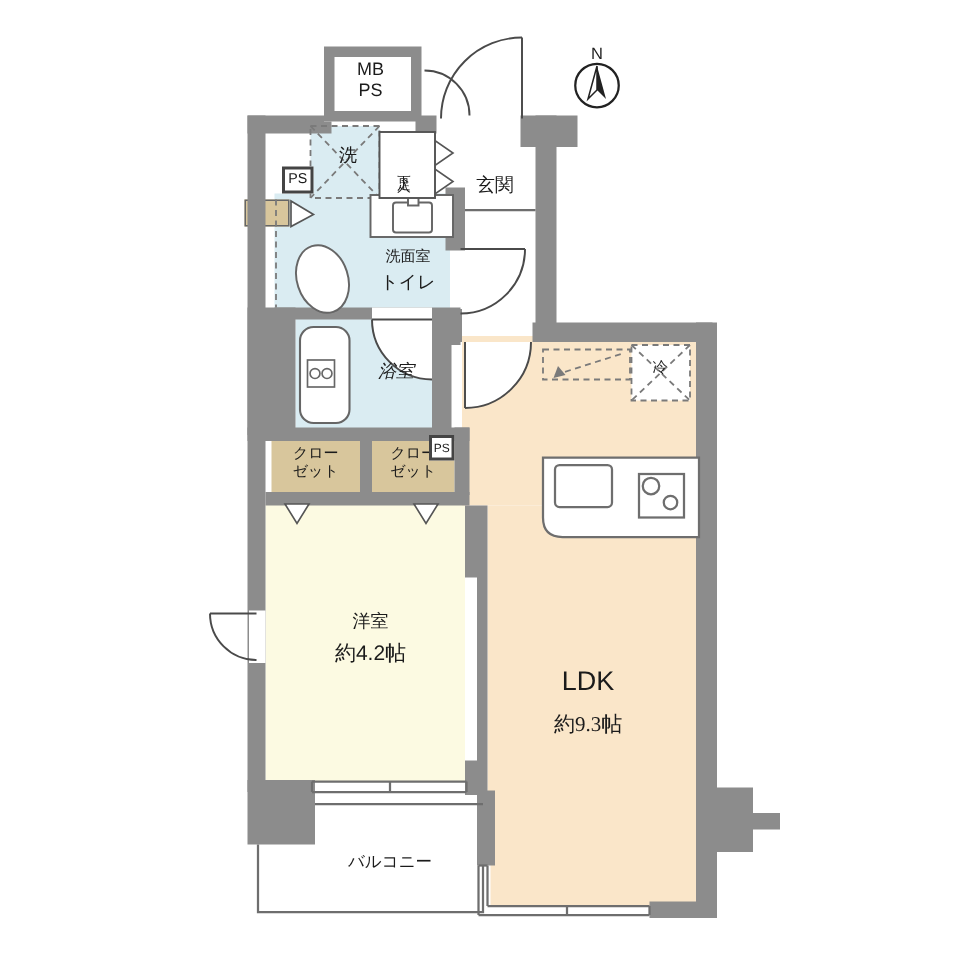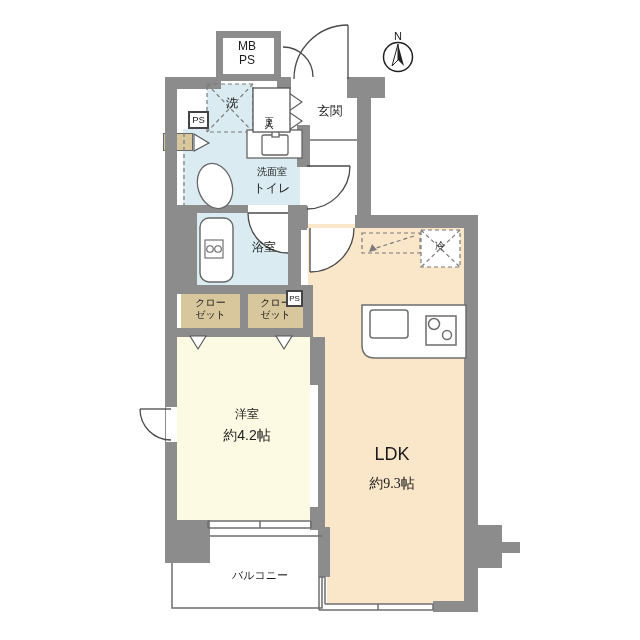--- a/index.html
+++ b/index.html
@@ -153,32 +153,32 @@
       <polygon points="398,44 392,66 398,60" fill="#ffffff" stroke="#222222" stroke-width="1"></polygon>
       <polygon points="398,44 404,66 398,60" fill="#222222"></polygon>
     </g>
   </svg>
 
   <div class="lbl" style="left:222px;top:40px;width:50px;font-size:12px;">MB</div>
   <div class="lbl" style="left:222px;top:54px;width:50px;font-size:12px;">PS</div>
 
   <div class="lbl" style="left:390px;top:30px;width:16px;font-size:11px;">N</div>
 
-  <div class="lbl" style="left:302px;top:104px;width:56px;font-size:12.5px;">玄関</div>
+  <div class="lbl" style="left:302px;top:116px;width:56px;font-size:12.5px;">玄関</div>
 
   <div class="lbl vtext" style="left:264px;top:92px;height:38px;font-size:9px;">下足入</div>
 
   <div class="lbl" style="left:217px;top:97px;width:30px;font-size:12px;">洗</div>
 
   <div class="psbox" style="left:188px;top:111px;width:21px;height:18px;font-size:9.5px;line-height:14px;">PS</div>
 
   <div class="lbl" style="left:239px;top:166px;width:66px;font-size:10px;">洗面室</div>
   <div class="lbl" style="left:239px;top:182px;width:66px;font-size:12px;">トイレ</div>
 
-  <div class="lbl" style="left:246px;top:241px;width:36px;font-size:12px;">浴室</div>
+  <div class="lbl" style="left:246px;top:241px;width:36px;font-size:12px;font-style:italic;">浴室</div>
 
   <div class="lbl" style="left:185px;top:297px;width:51px;font-size:10px;">クロー</div>
   <div class="lbl" style="left:185px;top:309px;width:51px;font-size:10px;">ゼット</div>
   <div class="lbl" style="left:250px;top:297px;width:51px;font-size:10px;">クロー</div>
   <div class="lbl" style="left:250px;top:309px;width:51px;font-size:10px;">ゼット</div>
 
   <div class="psbox" style="left:286px;top:290px;width:17px;height:17px;font-size:8px;line-height:13px;">PS</div>
 
   <div class="lbl" style="left:431px;top:240px;width:18px;font-size:10px;">冷</div>
 

